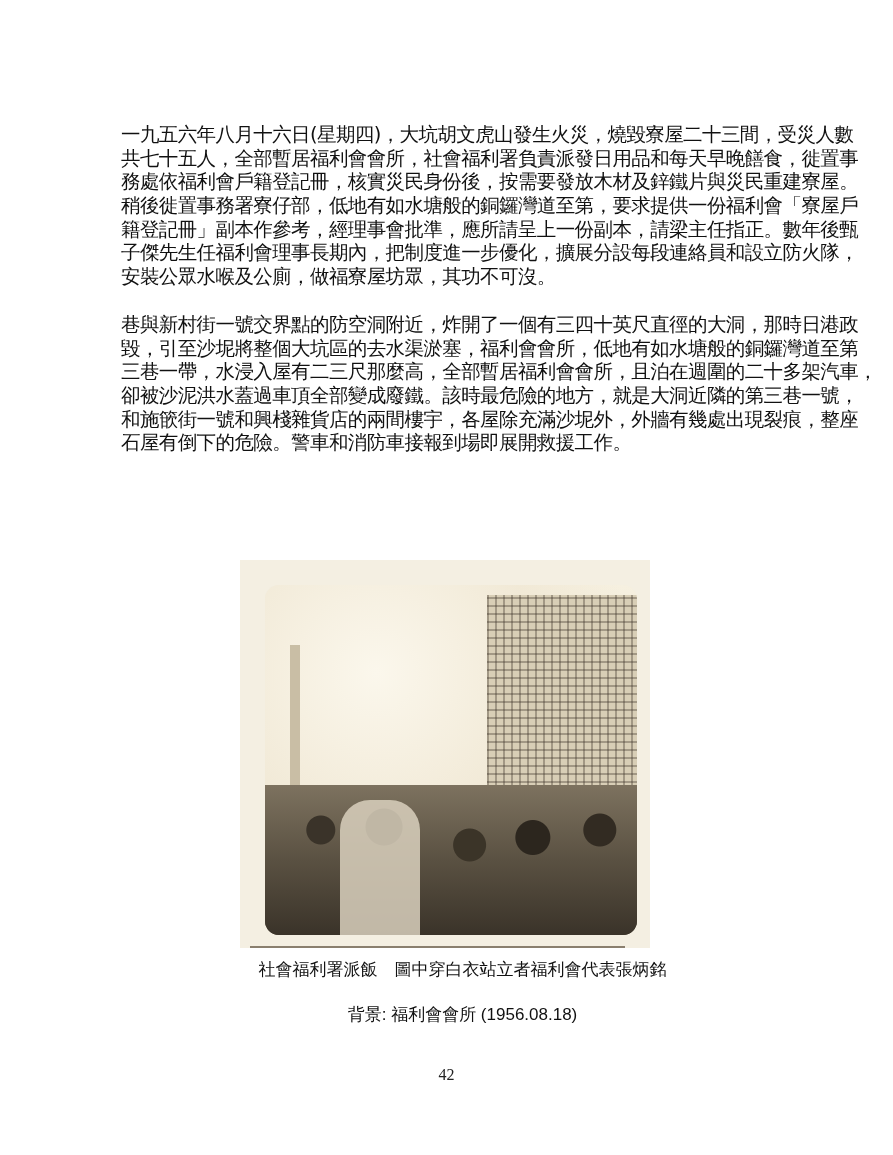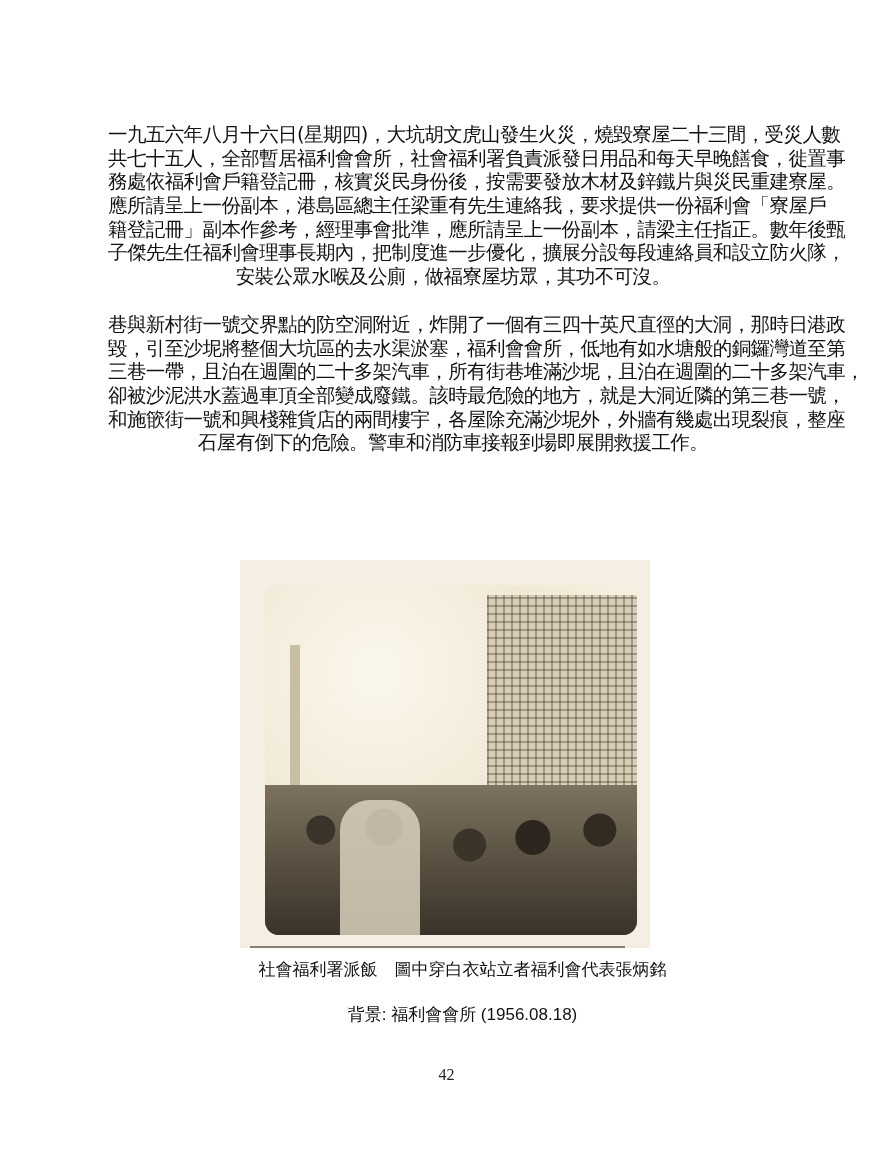--- a/index.html
+++ b/index.html
@@ -1,18 +1,18 @@
 <!DOCTYPE html>
 <html><head>
 <meta charset="utf-8">
 <style>
   html, body { margin: 0; padding: 0; background: #ffffff; }
   body { width: 893px; height: 1155px; position: relative; overflow: hidden;
          font-family: "DejaVu Sans", "Liberation Sans", sans-serif; color: #111; }
-  .para { position: absolute; left: 108px; width: 690px; text-align: center; }
+  .para { position: absolute; left: 121px; width: 690px; }
   .line { height: 23.7px; line-height: 23.7px; font-size: 19.5px; white-space: nowrap;
           letter-spacing: -0.6px; overflow: visible; }
   #para1 { top: 123px; }
   #para2 { top: 313px; }
   .photo-wrap { position: absolute; left: 240px; top: 560px; width: 410px; height: 388px;
                 background: #f4efe2; }
   .photo { position: absolute; left: 25px; top: 25px; width: 372px; height: 350px;
            border-radius: 14px; overflow: hidden;
            background:
              radial-gradient(ellipse at 30% 25%, #fbf7ec 0%, #f1e9d6 45%, transparent 70%),
@@ -44,30 +44,30 @@
 </style>
 </head>
 <body>
 
 <div>
 
   <div class="para" id="para1">
     <div class="line">一九五六年八月十六日(星期四)，大坑胡文虎山發生火災，燒毀寮屋二十三間，受災人數</div>
     <div class="line">共七十五人，全部暫居福利會會所，社會福利署負責派發日用品和每天早晚饍食，徙置事</div>
     <div class="line">務處依福利會戶籍登記冊，核實災民身份後，按需要發放木材及鋅鐵片與災民重建寮屋。</div>
-    <div class="line">應所請呈上一份副本，港島區總主任梁重有先生連絡我，要求提供一份福利會「寮屋戶</div>
+    <div class="line">稍後徙置事務署寮仔部，低地有如水塘般的銅鑼灣道至第，要求提供一份福利會「寮屋戶</div>
     <div class="line">籍登記冊」副本作參考，經理事會批準，應所請呈上一份副本，請梁主任指正。數年後甄</div>
     <div class="line">子傑先生任福利會理事長期內，把制度進一步優化，擴展分設每段連絡員和設立防火隊，</div>
     <div class="line">安裝公眾水喉及公廁，做福寮屋坊眾，其功不可沒。</div>
   </div>
 
   <div class="para" id="para2">
     <div class="line">巷與新村街一號交界點的防空洞附近，炸開了一個有三四十英尺直徑的大洞，那時日港政</div>
     <div class="line">毀，引至沙坭將整個大坑區的去水渠淤塞，福利會會所，低地有如水塘般的銅鑼灣道至第</div>
-    <div class="line">三巷一帶，且泊在週圍的二十多架汽車，所有街巷堆滿沙坭，且泊在週圍的二十多架汽車，</div>
+    <div class="line">三巷一帶，水浸入屋有二三尺那麼高，全部暫居福利會會所，且泊在週圍的二十多架汽車，</div>
     <div class="line">卻被沙泥洪水蓋過車頂全部變成廢鐵。該時最危險的地方，就是大洞近隣的第三巷一號，</div>
     <div class="line">和施篏街一號和興棧雜貨店的兩間樓宇，各屋除充滿沙坭外，外牆有幾處出現裂痕，整座</div>
     <div class="line">石屋有倒下的危險。警車和消防車接報到場即展開救援工作。</div>
   </div>
 
   <div class="photo-wrap">
     <div class="photo" title="Sepia photograph of a crowd gathered outside a building with scaffolding">
       <div class="building"></div>
       <div class="pole"></div>
       <div class="crowd"></div>

